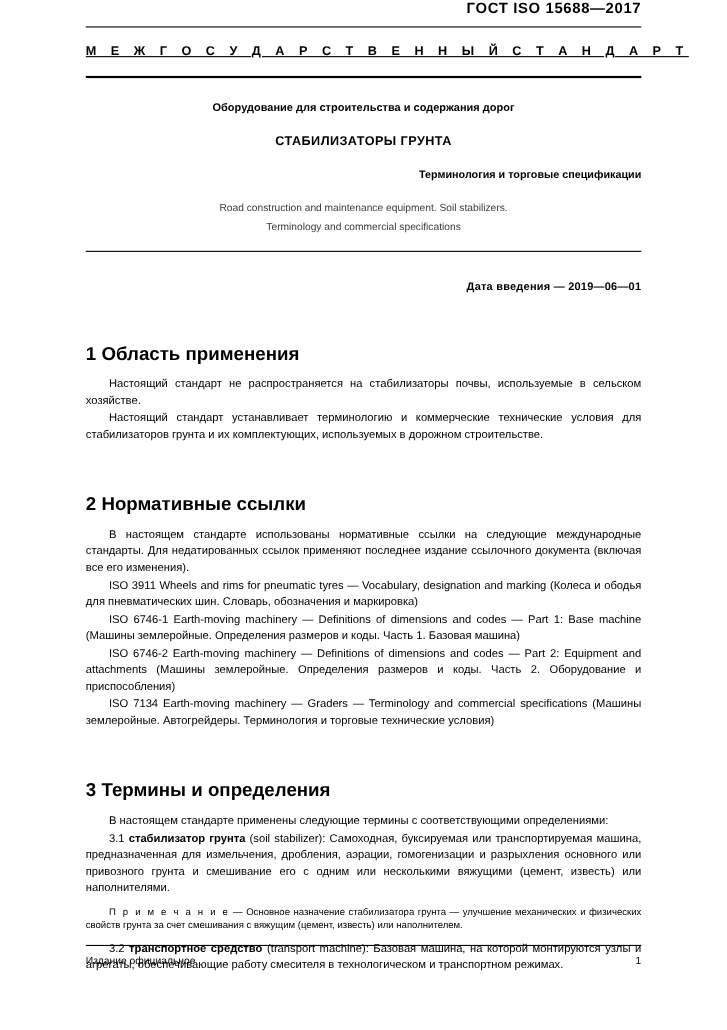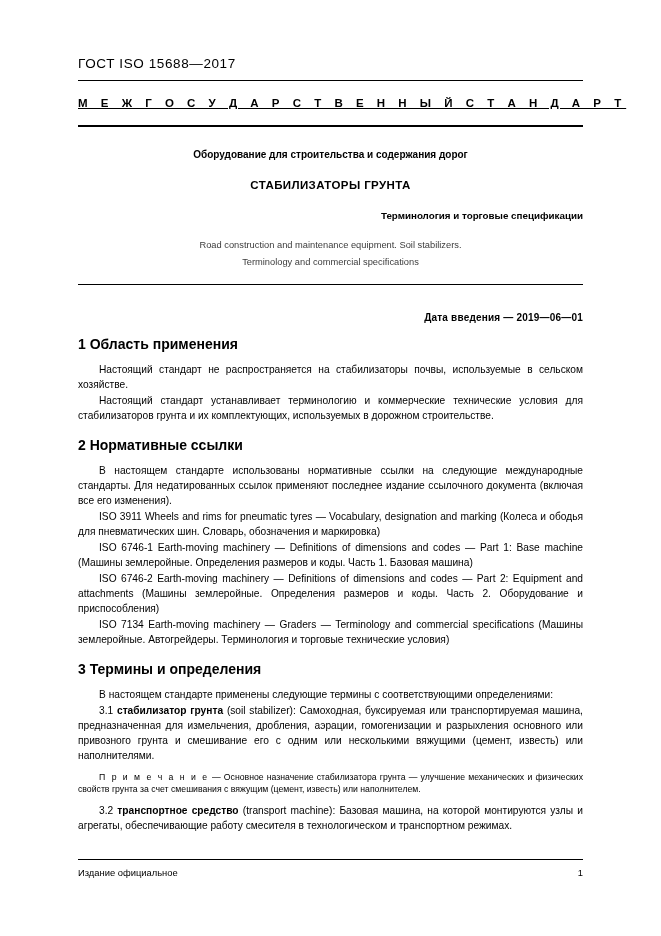--- a/index.html
+++ b/index.html
@@ -17,24 +17,23 @@
   }
   .page {
     position: absolute;
     left: 0; top: 0;
     width: 661px;
     height: 936px;
     box-sizing: border-box;
     padding: 0 78px;
   }
   .std-number {
-    margin-top: 56px;
-    text-align: left;
+    text-align: right;
     font-size: 13.5px;
-    font-weight: normal;
+    font-weight: bold;
     letter-spacing: 0.6px;
   }
   .rule {
     border: none;
     border-top: 1px solid #000;
     margin: 0;
   }
   .rule-top {
     margin-top: 9px;
   }
@@ -84,23 +83,23 @@
     margin-top: 14px;
   }
   .intro-date {
     text-align: right;
     font-size: 10px;
     font-weight: bold;
     margin-top: 27px;
     letter-spacing: 0.2px;
   }
   .section-head {
-    font-size: 14px;
-    font-weight: bold;
-    margin-top: 13px;
+    font-size: 17px;
+    font-weight: bold;
+    margin-top: 45px;
     margin-bottom: 11px;
   }
   p.body {
     font-size: 10.2px;
     line-height: 1.47;
     margin: 0 0 0 0;
     text-align: justify;
     text-indent: 21px;
   }
   p.body + p.body {

